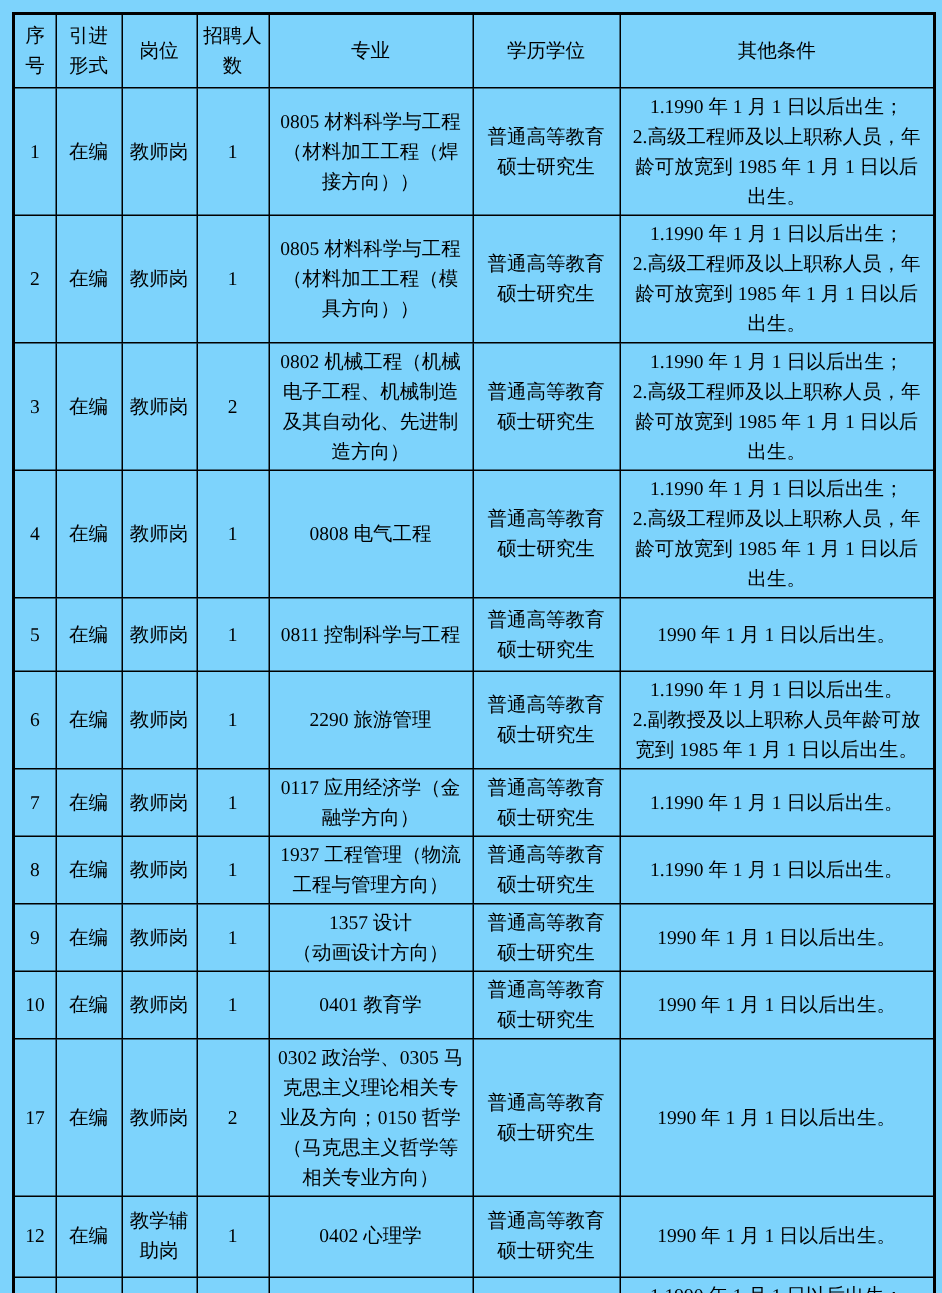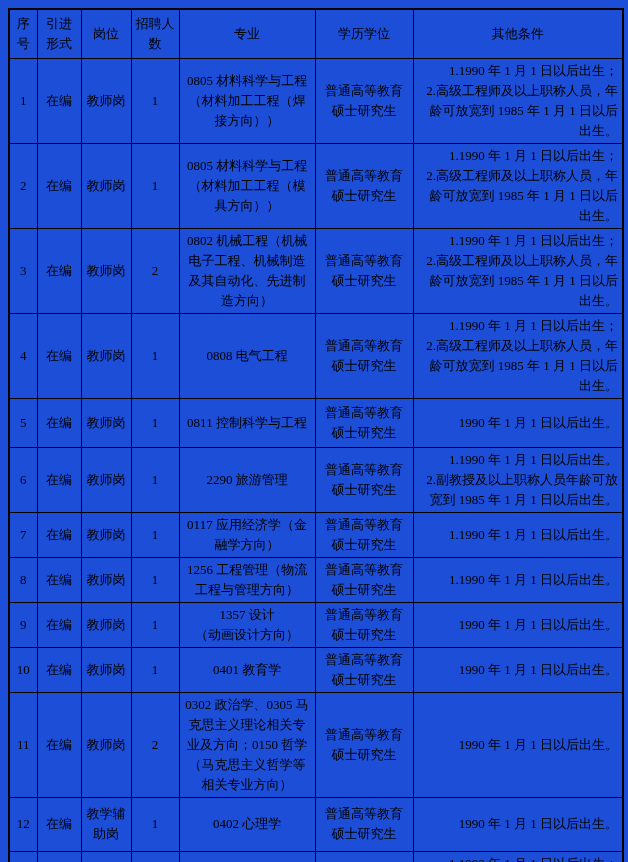--- a/index.html
+++ b/index.html
@@ -5,21 +5,21 @@
   html, body {
     margin: 0;
     padding: 0;
     background: #ffffff;
     color: #000000;
     font-family: "Liberation Serif", "DejaVu Serif", serif;
   }
   .page {
     width: 628px;
     height: 862px;
-    background: #1d4ed8;
+    background: #7dd3fc;
     box-sizing: border-box;
     padding: 8px 0 0 8px;
     overflow: hidden;
   }
   table.recruit-table {
     border-collapse: collapse;
     table-layout: fixed;
     width: 614px;
     border: 2px solid #000000;
   }
@@ -30,21 +30,21 @@
     font-weight: normal;
     line-height: 20px;
     vertical-align: middle;
     padding: 2px 4px;
     box-sizing: border-box;
     word-break: break-all;
     overflow: hidden;
   }
   .recruit-table th { text-align: center; }
   .c-center { text-align: center; }
-  .c-left { text-align: right; padding-left: 6px; padding-right: 5px; }
+  .c-left { text-align: center; padding-left: 6px; padding-right: 5px; }
   .pre { white-space: pre-line; }
 
   
   col.w-serial  { width: 28px; }
   col.w-form    { width: 44px; }
   col.w-post    { width: 50px; }
   col.w-count   { width: 48px; }
   col.w-major   { width: 136px; }
   col.w-degree  { width: 98px; }
   col.w-other   { width: 210px; }
@@ -164,21 +164,21 @@
     <td class="c-center pre">0117 应用经济学（金融学方向）</td>
     <td class="c-center">普通高等教育硕士研究生</td>
     <td class="c-left pre">1.1990 年 1 月 1 日以后出生。</td>
   </tr>
 
   <tr>
     <td class="c-center">8</td>
     <td class="c-center">在编</td>
     <td class="c-center">教师岗</td>
     <td class="c-center">1</td>
-    <td class="c-center pre">1256 工程管理（物流工程与管理方向）</td>
+    <td class="c-center pre">1937 工程管理（物流工程与管理方向）</td>
     <td class="c-center">普通高等教育硕士研究生</td>
     <td class="c-left pre">1.1990 年 1 月 1 日以后出生。</td>
   </tr>
 
   <tr>
     <td class="c-center">9</td>
     <td class="c-center">在编</td>
     <td class="c-center">教师岗</td>
     <td class="c-center">1</td>
     <td class="c-center pre">1357 设计
@@ -191,21 +191,21 @@
     <td class="c-center">10</td>
     <td class="c-center">在编</td>
     <td class="c-center">教师岗</td>
     <td class="c-center">1</td>
     <td class="c-center pre">0401 教育学</td>
     <td class="c-center">普通高等教育硕士研究生</td>
     <td class="c-left pre">1990 年 1 月 1 日以后出生。</td>
   </tr>
 
   <tr>
-    <td class="c-center">11</td>
+    <td class="c-center">17</td>
     <td class="c-center">在编</td>
     <td class="c-center">教师岗</td>
     <td class="c-center">2</td>
     <td class="c-center pre">0302 政治学、0305 马克思主义理论相关专业及方向；0150 哲学（马克思主义哲学等相关专业方向）</td>
     <td class="c-center">普通高等教育硕士研究生</td>
     <td class="c-left pre">1990 年 1 月 1 日以后出生。</td>
   </tr>
 
   <tr>
     <td class="c-center">12</td>

